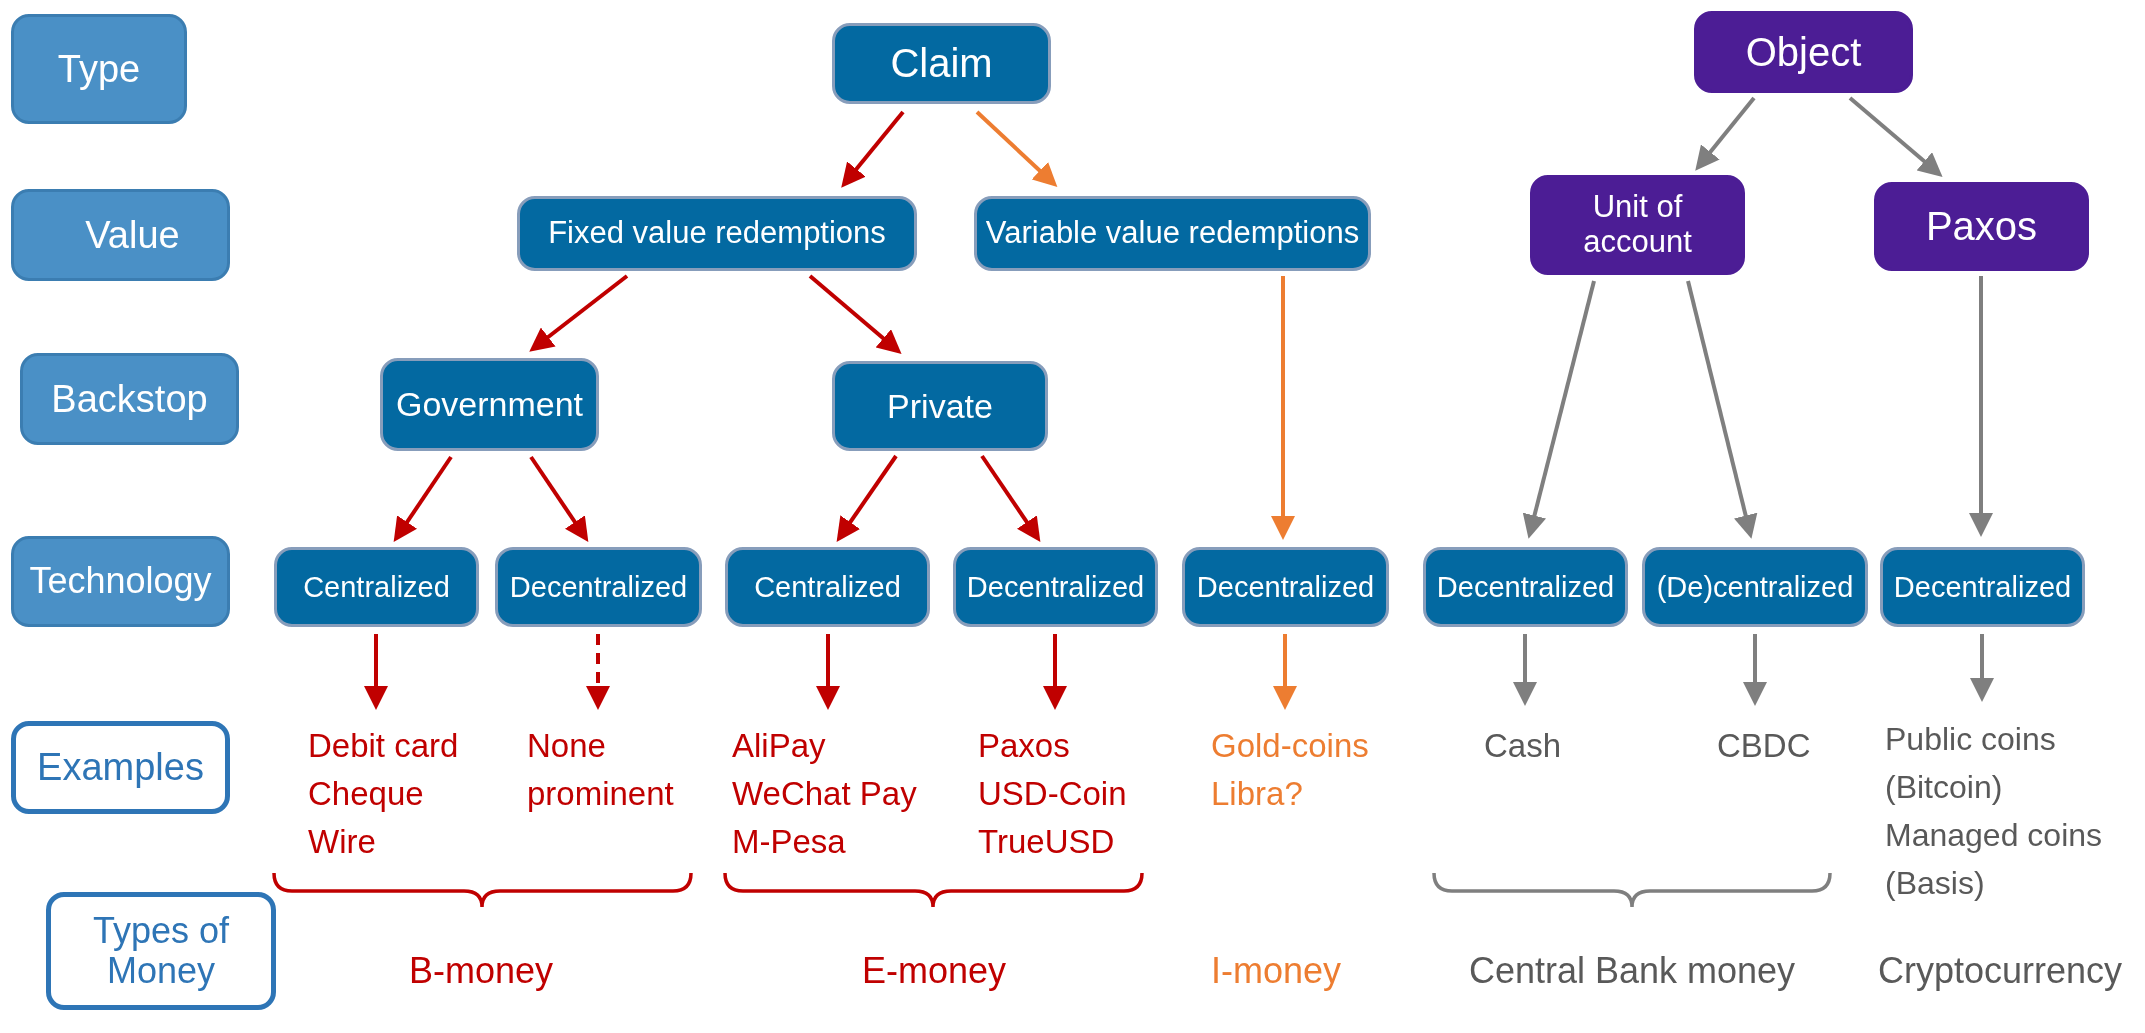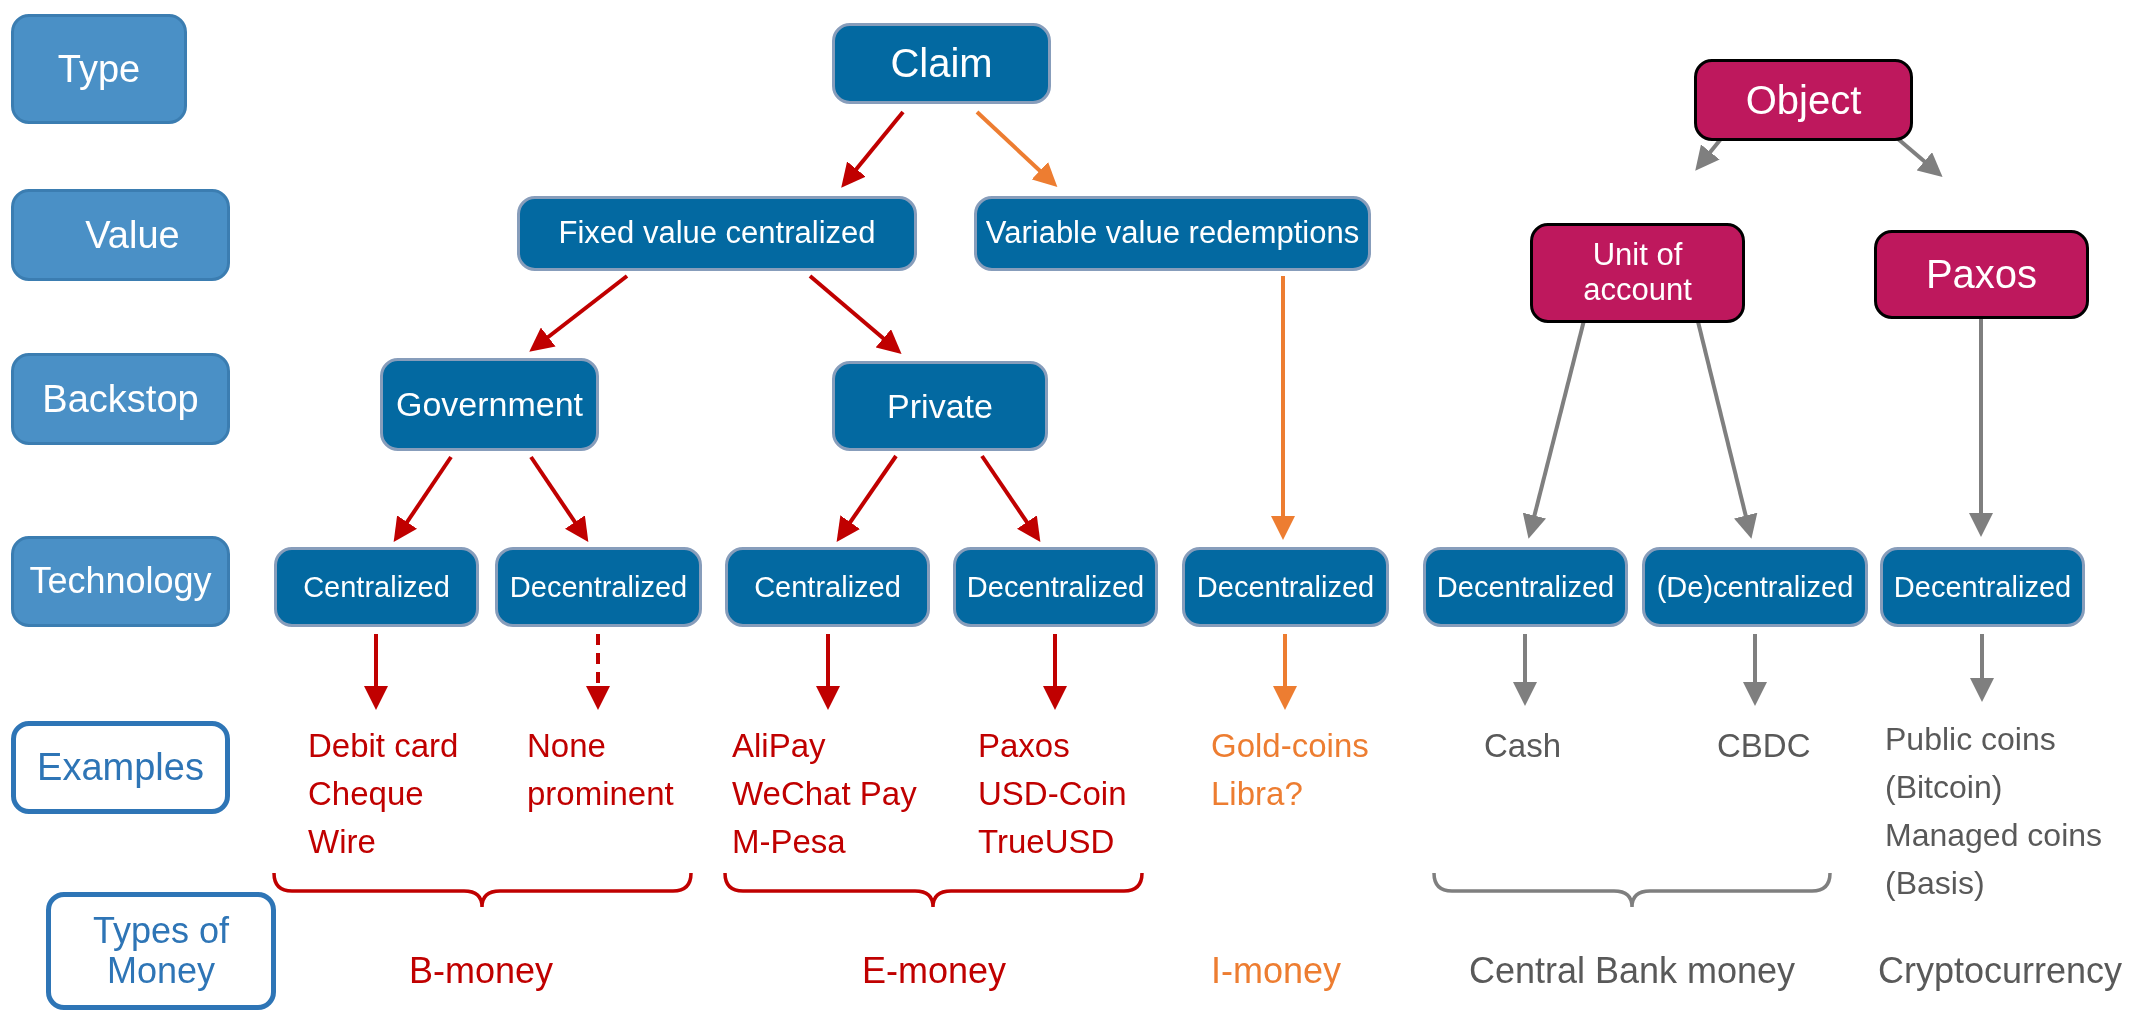--- a/index.html
+++ b/index.html
@@ -7,21 +7,21 @@
   .canvas { position:relative; width:2145px; height:1033px; background:#ffffff; overflow:hidden; }
   .overlay { position:absolute; left:0; top:0; width:2145px; height:1033px; }
 
   .box { position:absolute; display:flex; align-items:center; justify-content:center;
          text-align:center; border-radius:18px; line-height:1.12; }
 
   .rowlabel { background:#4A90C6; border:3px solid #3B7DB1; color:#ffffff; font-size:38px; }
   .rowlabel.outlined { background:#ffffff; border:5px solid #2E75B6; color:#2E75B6; }
 
   .node { background:#0369a1; border:3px solid #879DBB; color:#ffffff; font-size:31px; }
-  .node.dark { background:#be185d; border:3px solid #000000;margin-top:48px; }
+  .node.dark { background:#4c1d95; border:3px solid #4c1d95; }
   .node.big { font-size:40px; }
   .node.mid { font-size:34px; }
   .node.tech { font-size:29px; }
 
   .extext { position:absolute; font-size:33px; line-height:48px; white-space:pre-line; }
   .extext.small { font-size:32px; }
   .red    { color:#C00000; }
   .orange { color:#ED7D31; }
   .gray   { color:#595959; }
 
@@ -71,30 +71,30 @@
     <line x1="1755" y1="634" x2="1755" y2="700" stroke="#7F7F7F" stroke-width="4" marker-end="url(#ah-gray)"></line>
     <line x1="1982" y1="634" x2="1982" y2="696" stroke="#7F7F7F" stroke-width="4" marker-end="url(#ah-gray)"></line>
 
     <path d="M 274 873 Q 274 891 292 891 L 464 891 Q 482 891 482 907 Q 482 891 500 891 L 673 891 Q 691 891 691 873" fill="none" stroke="#C00000" stroke-width="3.5"></path>
     <path d="M 725 873 Q 725 891 743 891 L 915 891 Q 933 891 933 907 Q 933 891 951 891 L 1124 891 Q 1142 891 1142 873" fill="none" stroke="#C00000" stroke-width="3.5"></path>
     <path d="M 1434 873 Q 1434 891 1452 891 L 1614 891 Q 1632 891 1632 907 Q 1632 891 1650 891 L 1812 891 Q 1830 891 1830 873" fill="none" stroke="#7F7F7F" stroke-width="3.5"></path>
   </svg>
 
   <div class="box rowlabel" style="left:11px; top:14px; width:176px; height:110px;">Type</div>
   <div class="box rowlabel" style="left:11px; top:189px; width:219px; height:92px;padding-left:24px;">Value</div>
-  <div class="box rowlabel" style="left:11px; top:353px; width:219px; height:92px;">Backstop</div>
+  <div class="box rowlabel" style="left:20px; top:353px; width:219px; height:92px;">Backstop</div>
   <div class="box rowlabel" style="left:11px; top:536px; width:219px; height:91px; font-size:36px;">Technology</div>
   <div class="box rowlabel outlined" style="left:11px; top:721px; width:219px; height:93px;">Examples</div>
   <div class="box rowlabel outlined pre" style="left:5px; top:892px; width:230px; height:118px; font-size:36px;margin-left:41px;">Types of
 Money</div>
 
   <div class="box node big" style="left:832px; top:23px; width:219px; height:81px;">Claim</div>
   <div class="box node dark big" style="left:1694px; top:11px; width:219px; height:82px;">Object</div>
 
-  <div class="box node" style="left:517px; top:196px; width:400px; height:75px;">Fixed value centralized</div>
+  <div class="box node" style="left:517px; top:196px; width:400px; height:75px;">Fixed value redemptions</div>
   <div class="box node" style="left:974px; top:196px; width:397px; height:75px;">Variable value redemptions</div>
   <div class="box node dark" style="left:1530px; top:175px; width:215px; height:100px; padding:0 28px;">Unit of account</div>
   <div class="box node dark big" style="left:1874px; top:182px; width:215px; height:89px;">Paxos</div>
 
   <div class="box node mid" style="left:380px; top:358px; width:219px; height:93px;">Government</div>
   <div class="box node mid" style="left:832px; top:361px; width:216px; height:90px;">Private</div>
 
   <div class="box node tech" style="left:274px; top:547px; width:205px; height:80px;">Centralized</div>
   <div class="box node tech" style="left:495px; top:547px; width:207px; height:80px;">Decentralized</div>
   <div class="box node tech" style="left:725px; top:547px; width:205px; height:80px;">Centralized</div>

